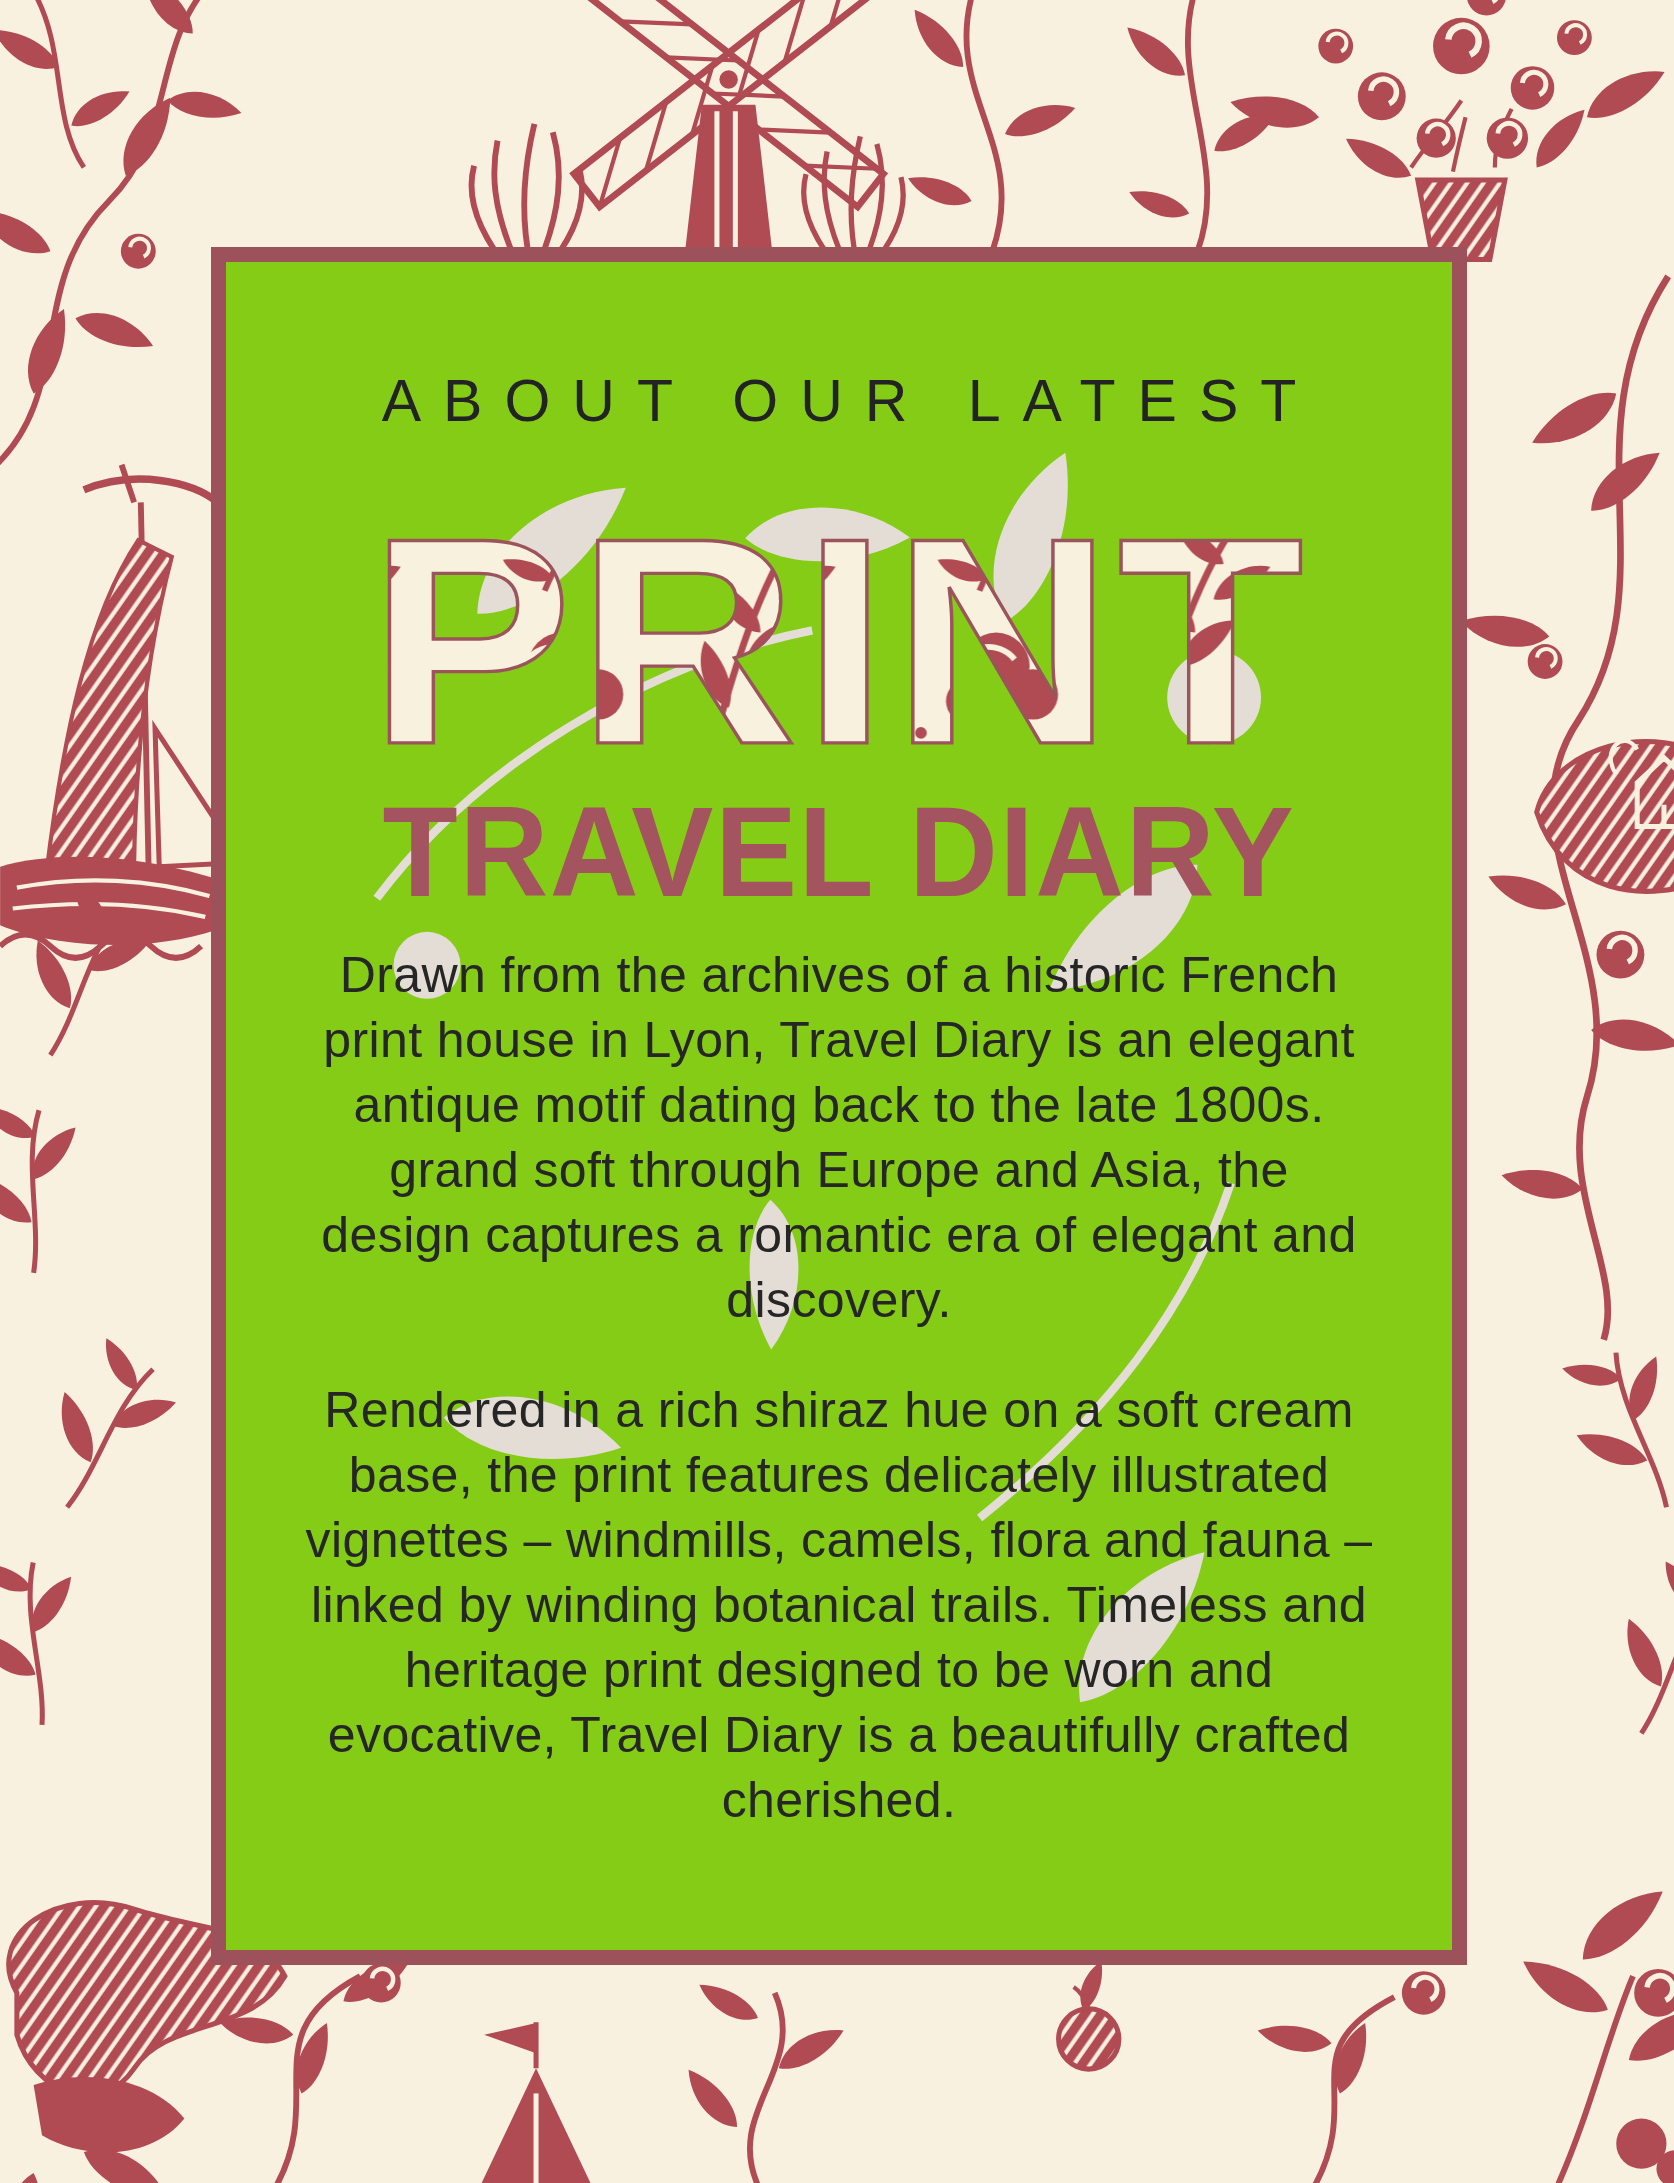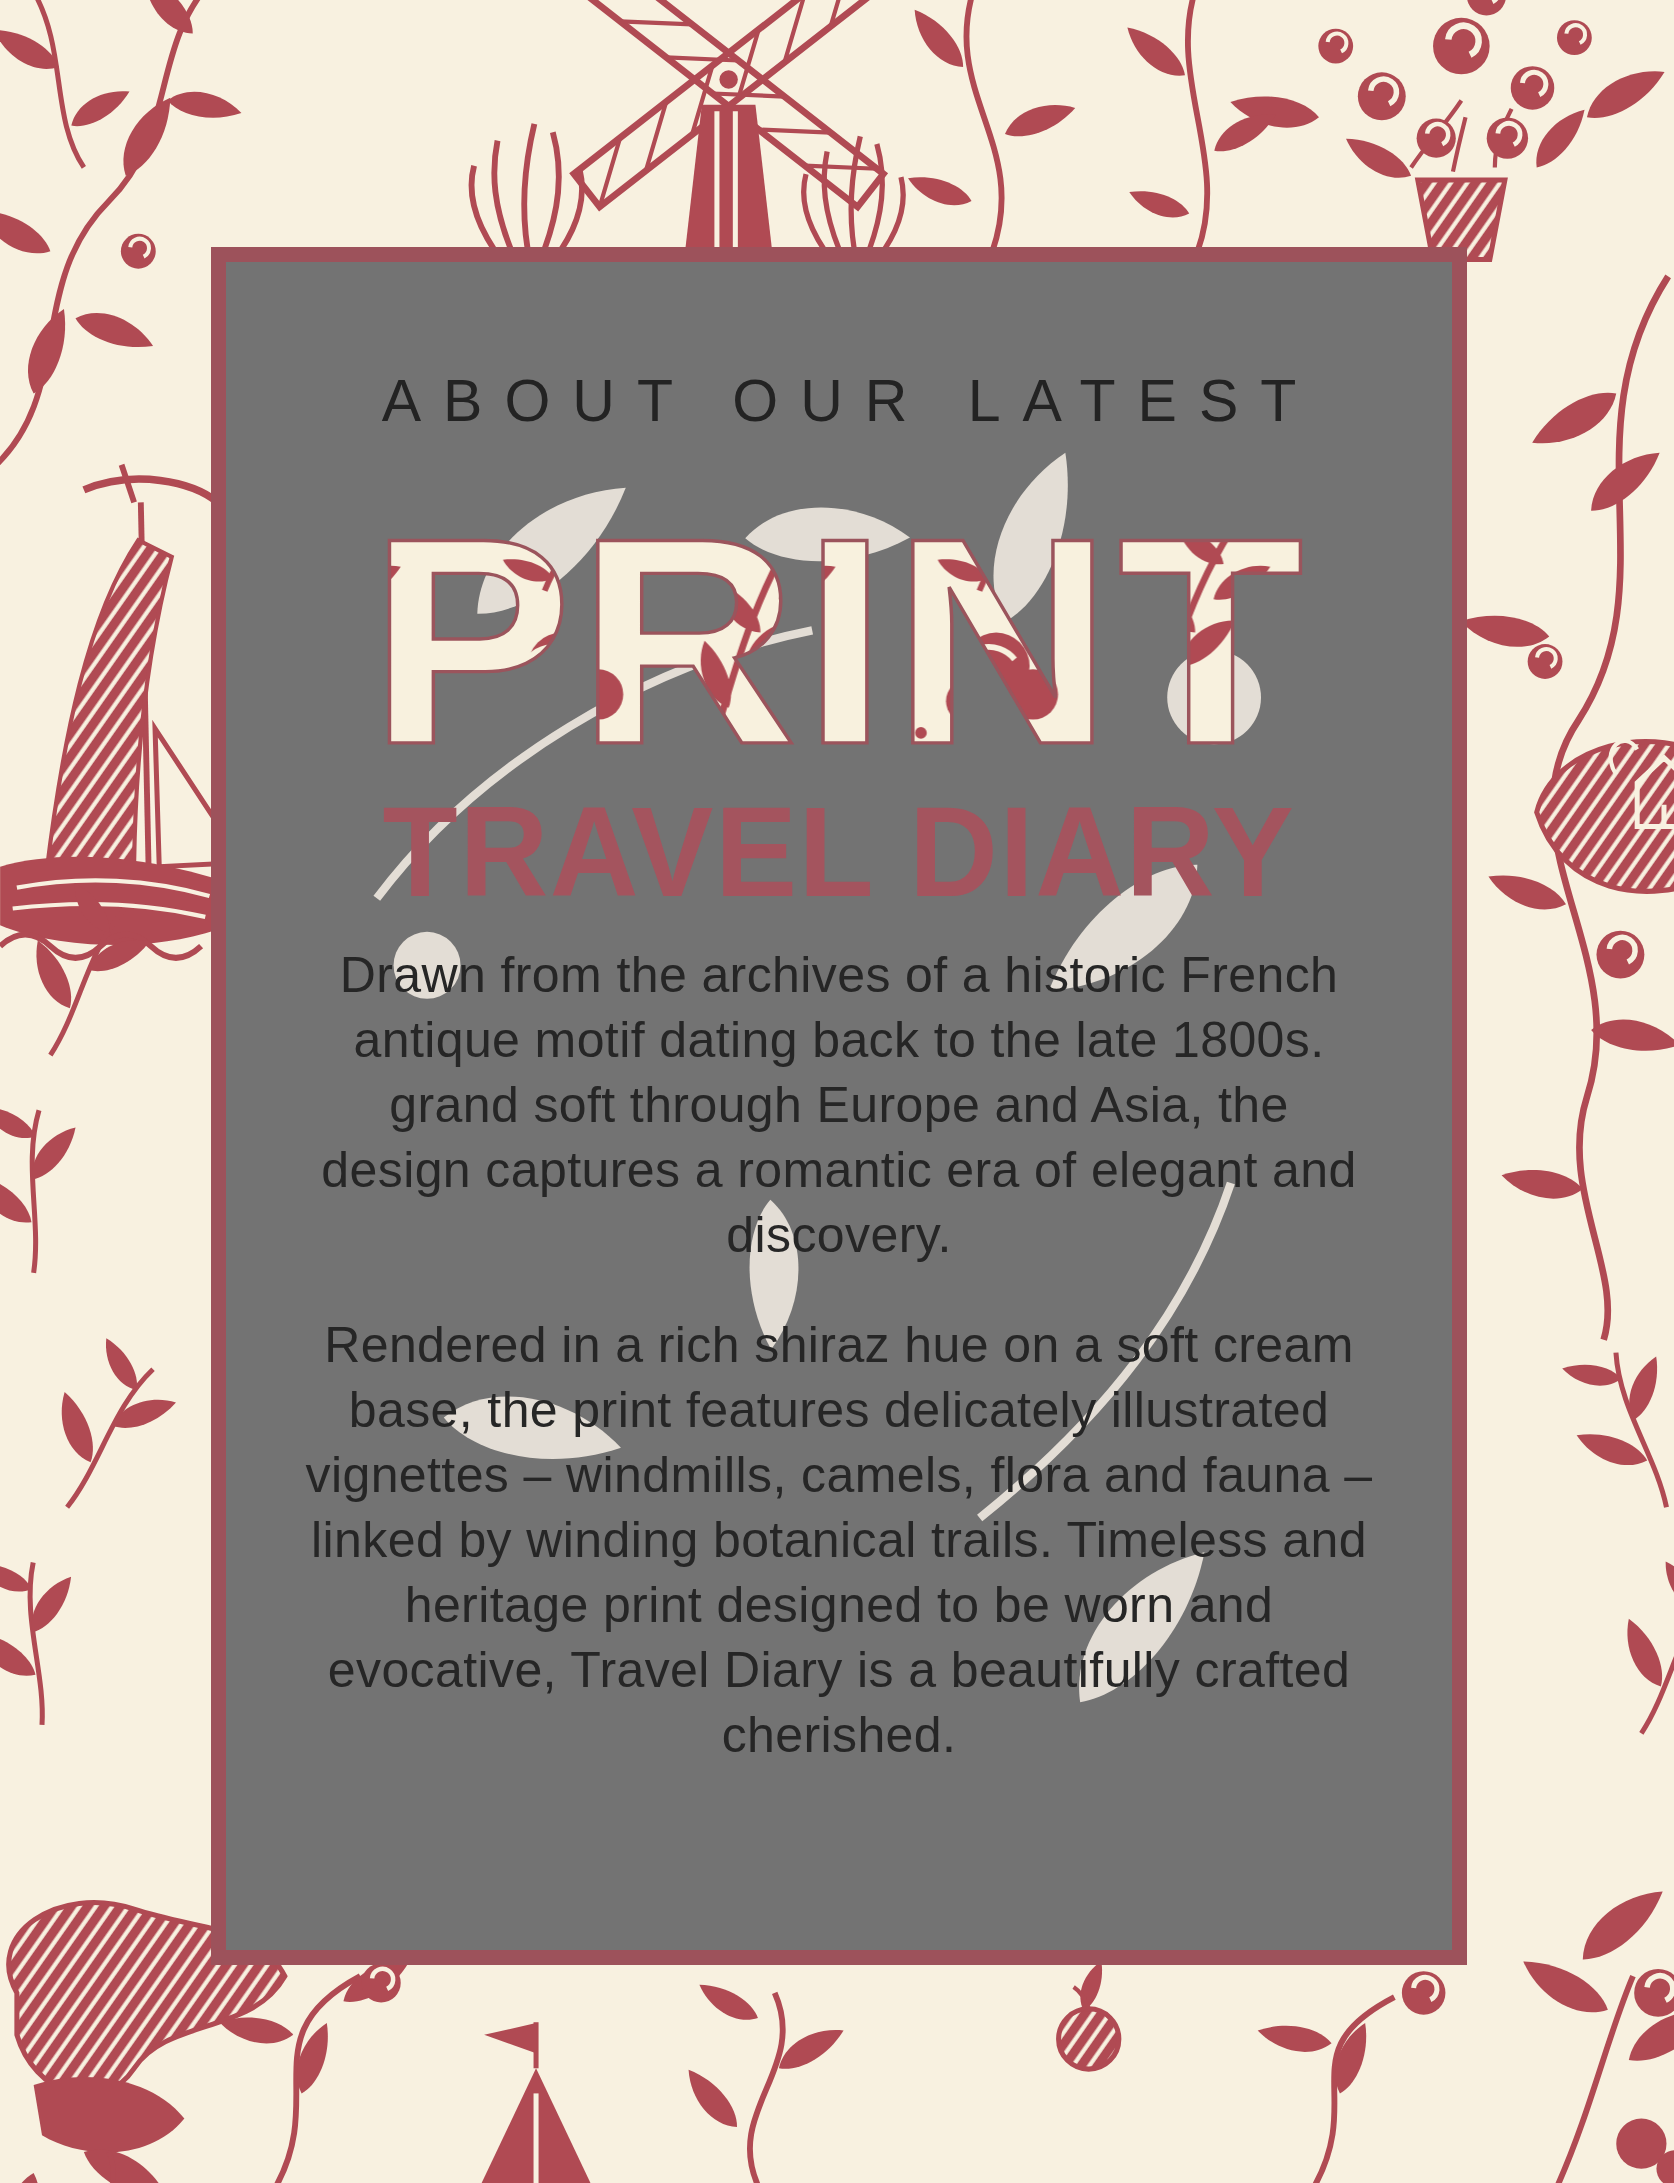--- a/index.html
+++ b/index.html
@@ -1,20 +1,20 @@
 <!DOCTYPE html>
 <html style="font-size:13.4px"><head>
 <meta charset="utf-8">
 <style>
   html,body{margin:0;padding:0;background:#f8f1e0;}
   .poster{position:relative;width:1675px;height:2183px;overflow:hidden;
           font-family:"Liberation Sans",sans-serif;background:#f8f1e0;}
   .bg{position:absolute;left:0;top:0;}
   .panel{position:absolute;left:211px;top:247px;width:1256px;height:1718px;
-         box-sizing:border-box;border:15px solid #9d525b;background:#737373;}
+         box-sizing:border-box;border:15px solid #9d525b;background:#84cc16;}
   .ghost{position:absolute;left:0;top:0;}
   .content{position:relative;width:100%;height:100%;display:flex;
            flex-direction:column;align-items:center;}
   .kicker{margin-top:105px;font-size:59px;font-weight:400;color:#232323;
           letter-spacing:22px;padding-left:22px;white-space:nowrap;}
   .print-svg{margin-top:22px;width:1226px;height:301px;}
   .subhead-svg{margin-top:11.7px;width:1226px;height:134px;}
   .para{margin-top:39px;font-size:50px;line-height:65px;color:#262626;
         text-align:center;letter-spacing:0.4px;}
   .para2{margin-top:45px;}
@@ -251,20 +251,21 @@
         </defs>
         <text x="732" y="342" text-anchor="middle" font-family="Liberation Sans, sans-serif" font-size="352" font-weight="bold" letter-spacing="6" textLength="1124" lengthAdjust="spacingAndGlyphs" fill="url(#printFill)" stroke="#9b545c" stroke-width="4">PRINT</text>
       </svg>
 
       <svg class="subhead-svg" viewBox="0 0 1464 160">
         <text x="732" y="150" text-anchor="middle" font-family="Liberation Sans, sans-serif" font-size="152" font-weight="bold" letter-spacing="2" textLength="1090" lengthAdjust="spacingAndGlyphs" fill="#a4545e">TRAVEL DIARY</text>
       </svg>
 
       <div class="para">
         <div>Drawn from the archives of a historic French</div>
+        <div>print house in Lyon, Travel Diary is an elegant</div>
         <div>antique motif dating back to the late 1800s.</div>
         <div>grand soft through Europe and Asia, the</div>
         <div>design captures a romantic era of elegant and</div>
         <div>discovery.</div>
       </div>
 
       <div class="para para2">
         <div>Rendered in a rich shiraz hue on a soft cream</div>
         <div>base, the print features delicately illustrated</div>
         <div>vignettes – windmills, camels, flora and fauna –</div>

